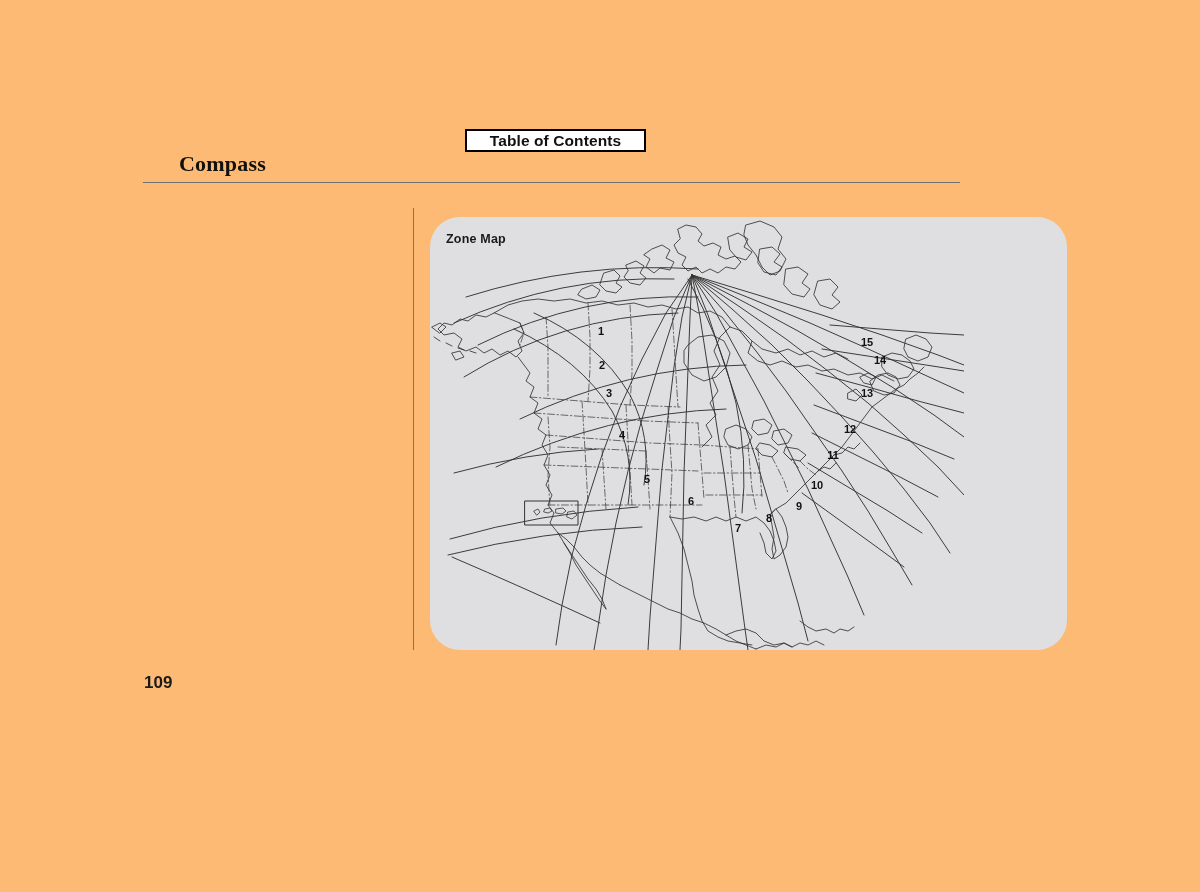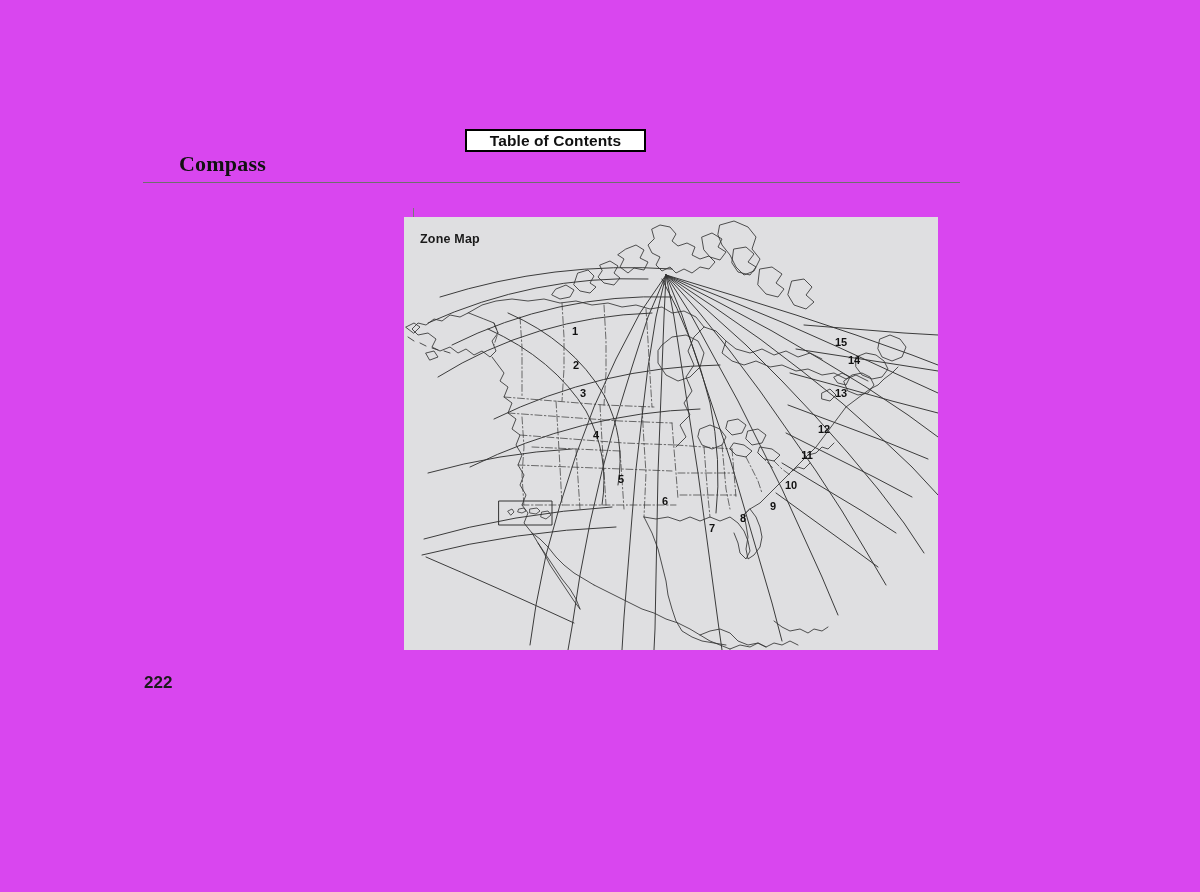--- a/index.html
+++ b/index.html
@@ -13,21 +13,21 @@
     position: relative;
     font-family: "Liberation Serif", serif;
     overflow: hidden;
   }
 
   .page {
     position: absolute;
     left: 0; top: 0;
     width: 1200px;
     height: 892px;
-    background: #d946ef;
+    background: #fdba74;
   }
 
   
   .toc-box {
     position: absolute;
     left: 465px;
     top: 129px;
     width: 181px;
     height: 23px;
     border: 2px solid #000000;
@@ -89,26 +89,27 @@
     left: 413px;
     top: 208px;
     width: 0;
     height: 442px;
     border-left: 1.3px solid #777777;
   }
 
   
   .map-panel {
     position: absolute;
-    left: 404px;
+    left: 430px;
     top: 217px;
-    width: 534px;
+    width: 637px;
     height: 433px;
     background: #dfdfe1;
     overflow: hidden;
+    border-radius: 30px;
   }
   .map-caption {
     position: absolute;
     left: 16px;
     top: 15px;
     font-family: "Liberation Sans", sans-serif;
     font-weight: bold;
     font-size: 12.5px;
     color: #1a1a1a;
     letter-spacing: 0.2px;
@@ -325,15 +326,15 @@
         <text class="zone-num" x="387" y="272" text-anchor="middle">10</text>
         <text class="zone-num" x="403" y="242" text-anchor="middle">11</text>
         <text class="zone-num" x="420" y="216" text-anchor="middle">12</text>
         <text class="zone-num" x="437" y="180" text-anchor="middle">13</text>
         <text class="zone-num" x="450" y="147" text-anchor="middle">14</text>
         <text class="zone-num" x="437" y="129" text-anchor="middle">15</text>
       </g>
     </svg>
   </div>
 
-  <div class="page-number">222</div>
+  <div class="page-number">109</div>
 
 </div>
 
 </body></html>

